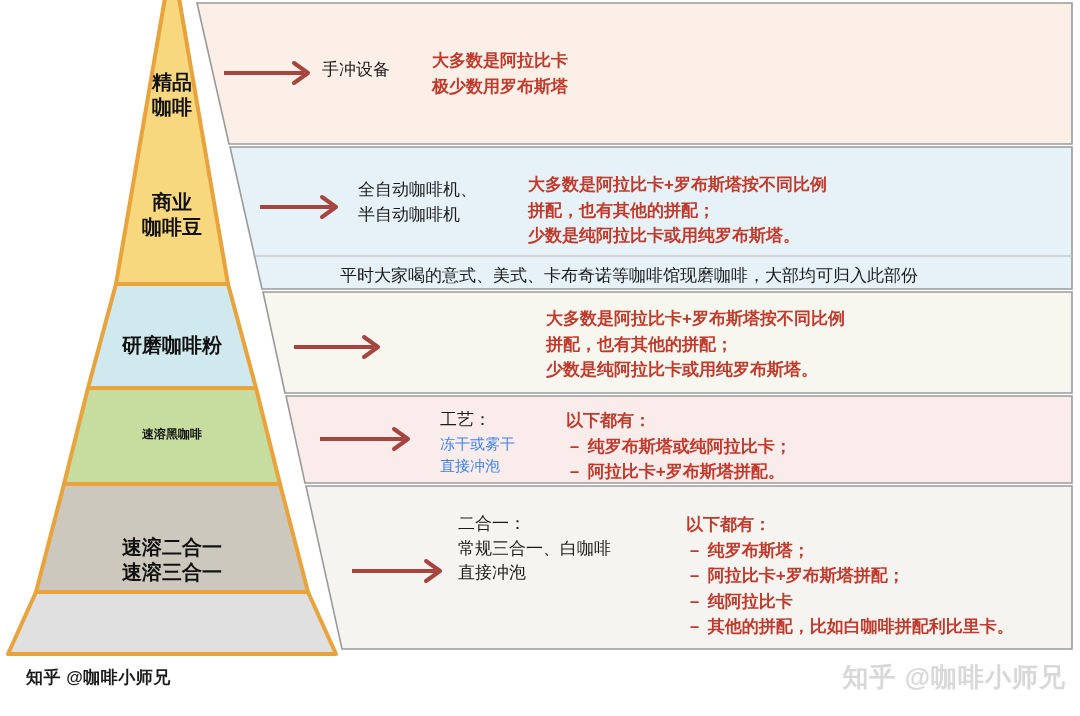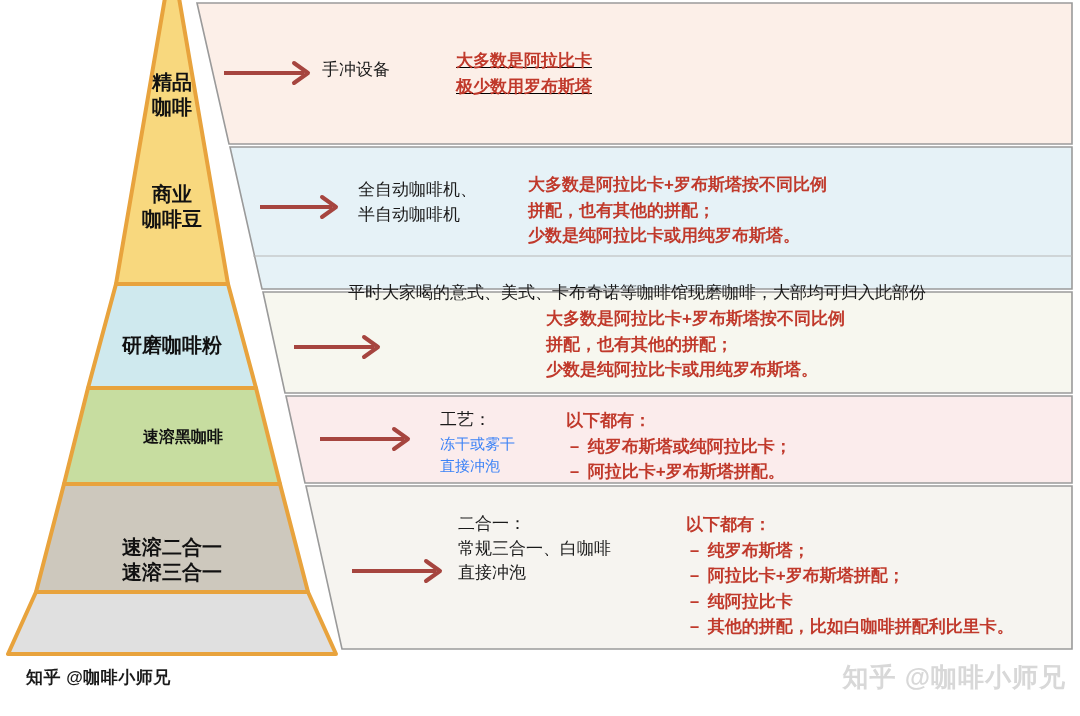--- a/index.html
+++ b/index.html
@@ -90,35 +90,35 @@
     </svg>
 
     <svg class="arrow" style="left:350px;top:556px;" width="110" height="30">
       <line x1="2" y1="15" x2="86" y2="15" stroke="#a6453f" stroke-width="4"></line>
       <polyline points="76,5 90,15 76,25" fill="none" stroke="#a6453f" stroke-width="4" stroke-linecap="round" stroke-linejoin="round"></polyline>
     </svg>
 
     <div class="row-content" style="left:322px;top:58px;">
       <div class="dev">手冲设备</div>
     </div>
-    <div class="row-content" style="left:456px;top:48px;text-decoration:underline;">
+    <div class="row-content" style="left:432px;top:48px;">
       <div class="red">大多数是阿拉比卡
 极少数用罗布斯塔</div>
     </div>
 
     <div class="row-content" style="left:358px;top:178px;justify-content:flex-end;">
       <div class="dev">全自动咖啡机、
 半自动咖啡机</div>
     </div>
     <div class="row-content" style="left:528px;top:172px;">
       <div class="red">大多数是阿拉比卡+罗布斯塔按不同比例
 拼配，也有其他的拼配；
 少数是纯阿拉比卡或用纯罗布斯塔。</div>
     </div>
-    <div class="row-content" style="left:348px;top:264px;margin-top:17px;">
+    <div class="row-content" style="left:340px;top:264px;">
       <div class="note">平时大家喝的意式、美式、卡布奇诺等咖啡馆现磨咖啡，大部均可归入此部份</div>
     </div>
 
     <div class="row-content" style="left:546px;top:306px;">
       <div class="red">大多数是阿拉比卡+罗布斯塔按不同比例
 拼配，也有其他的拼配；
 少数是纯阿拉比卡或用纯罗布斯塔。</div>
     </div>
 
     <div style="position:absolute;left:440px;top:408px;">
@@ -154,23 +154,23 @@
 
     <polygon points="64,484 280,484 256,388 88,388" fill="#c7dda0" stroke="#e8a33d" stroke-width="4" stroke-linejoin="round"></polygon>
 
     <polygon points="88,388 256,388 228,284 116,284" fill="#cfe9ee" stroke="#e8a33d" stroke-width="4" stroke-linejoin="round"></polygon>
 
     <polygon points="116,284 228,284 178,-8 166,-8" fill="#f8d87e" stroke="#e8a33d" stroke-width="4" stroke-linejoin="round"></polygon>
   </svg>
 
   <div class="tier-label" style="left:112px;top:70px;width:120px;font-size:20px;">精品
 咖啡</div>
-  <div class="tier-label" style="left:112px;top:182px;width:120px;font-size:20px;">商业
+  <div class="tier-label" style="left:112px;top:190px;width:120px;font-size:20px;">商业
 咖啡豆</div>
   <div class="tier-label" style="left:84px;top:333px;width:176px;font-size:20px;">研磨咖啡粉</div>
-  <div class="tier-label" style="left:95px;top:427px;width:176px;font-size:16px;">速溶黑咖啡</div>
+  <div class="tier-label" style="left:84px;top:427px;width:176px;font-size:12px;">速溶黑咖啡</div>
   <div class="tier-label" style="left:72px;top:535px;width:200px;font-size:20px;">速溶二合一
 速溶三合一</div>
 
   <div class="credit">知乎 @咖啡小师兄</div>
   <div class="watermark">知乎 @咖啡小师兄</div>
 
 </div>
 
 </body></html>

